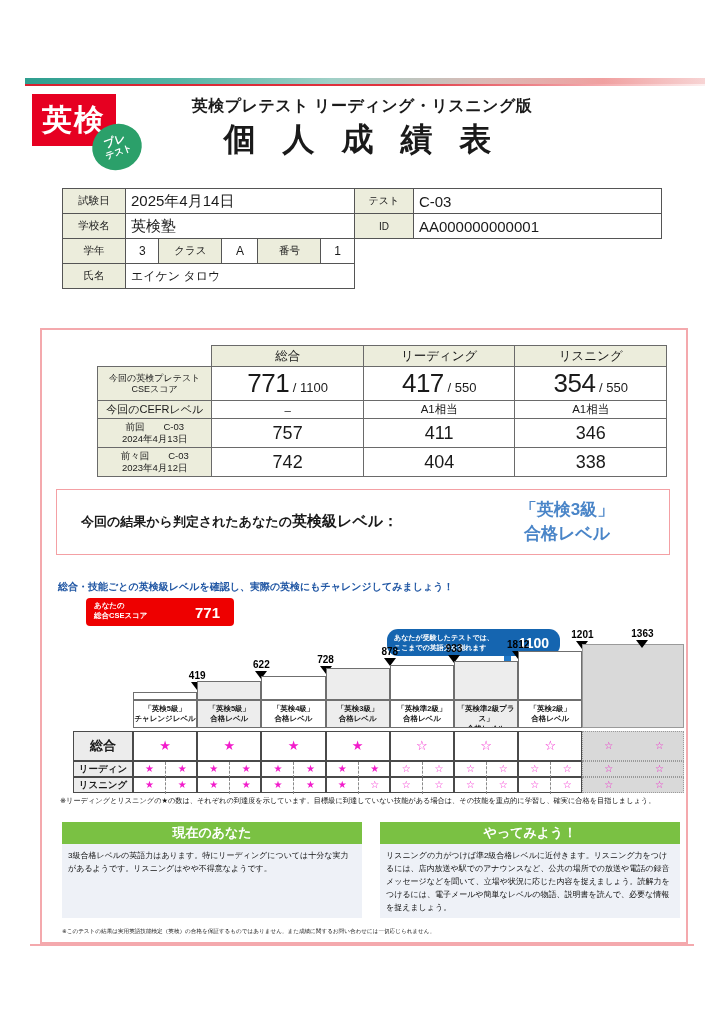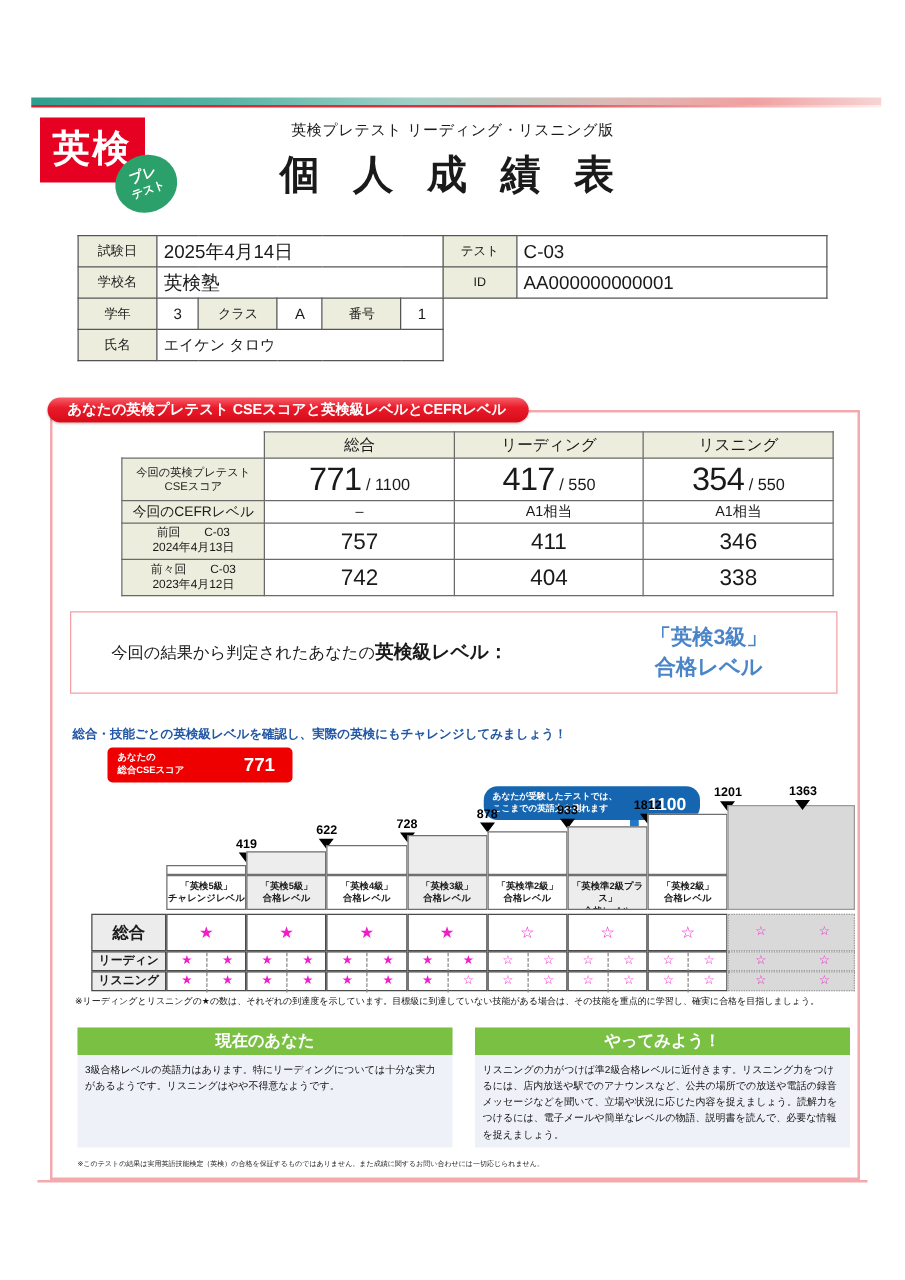--- a/index.html
+++ b/index.html
@@ -20,21 +20,21 @@
   .logo-box{position:absolute;left:32px;top:94px;width:84px;height:52px;background:#e60021;}
   .logo-box span{display:block;color:#fff;font-size:30px;font-weight:bold;text-align:center;
     line-height:52px;letter-spacing:2px;}
   .logo-oval{position:absolute;left:92px;top:124px;width:50px;height:46px;border-radius:50%;
     background:#2ba06a;transform:rotate(-20deg);}
   .logo-oval i{display:block;font-style:normal;color:#fff;font-weight:bold;
     font-size:11px;line-height:12px;text-align:center;padding-top:10px;}
   .logo-oval i b{display:block;font-size:9px;font-weight:bold;}
 
   .hdr-sub{position:absolute;left:0;top:96px;width:724px;text-align:center;
-    font-size:12px;font-weight:normal;letter-spacing:0.5px;}
+    font-size:16px;font-weight:bold;letter-spacing:0.5px;}
   .hdr-title{position:absolute;left:0;top:118px;width:724px;text-align:center;
     font-size:32px;font-weight:bold;letter-spacing:9px;}
 
   
   .info{position:absolute;left:62px;top:188px;width:600px;
     border-collapse:collapse;font-size:12px;}
   .info td{border:1px solid #555;height:22px;padding:1px 5px;background:#fff;}
   .info td.lbl{background:#eceddc;text-align:center;font-size:10.5px;width:52px;font-weight:normal;margin-top:39px;}
   .info td.val{font-size:15px;}
   .info td.ctr{text-align:center;font-size:12px;}
@@ -59,21 +59,21 @@
   .cse .rh2{background:#eceddc;font-size:11px;}
   .cse .big{height:34px;font-size:13px;}
   .cse .big b{font-size:26px;font-weight:normal;letter-spacing:-0.5px;}
   .cse .mid{height:17px;font-size:11.5px;}
   .cse .prev{height:26px;font-size:18px;}
   .cse .rhsmall{background:#eceddc;font-size:9.5px;line-height:12px;padding:2px 2px;}
 
   
   .resbox{position:absolute;left:56px;top:489px;width:612px;height:64px;
     border:1.5px solid #f4a0a4;background:#fff;}
-  .res-q{position:absolute;left:32px;top:22px;font-size:13px;}
+  .res-q{position:absolute;left:24px;top:22px;font-size:13px;font-weight:bold;}
   .res-q b{font-size:15px;}
   .res-a1{position:absolute;left:430px;top:8px;width:160px;text-align:center;
     font-size:17px;font-weight:bold;color:#4a85c8;}
   .res-a2{position:absolute;left:430px;top:32px;width:160px;text-align:center;
     font-size:17px;font-weight:bold;color:#4a85c8;}
 
   
   .lead{position:absolute;left:58px;top:580px;font-size:10px;font-weight:bold;color:#2157a4;}
 
   
@@ -179,21 +179,20 @@
     <tr>
       <td class="lbl">氏名</td>
       <td class="val" colspan="5" style="font-size:12px">エイケン タロウ</td>
       <td class="noborder"></td>
       <td class="noborder"></td>
     </tr>
   </tbody>
     </table>
 
   <div class="panel"></div>
-  <div class="pill">あなたの英検プレテスト CSEスコアと英検級レベルとCEFRレベル</div>
 
   <table class="cse">
     <tbody>
         <tr>
       <td class="rh" style="border:none;background:transparent"></td>
       <td class="hd" style="width:152px">総合</td>
       <td class="hd" style="width:152px">リーディング</td>
       <td class="hd" style="width:152px">リスニング</td>
     </tr>
     <tr class="big">

